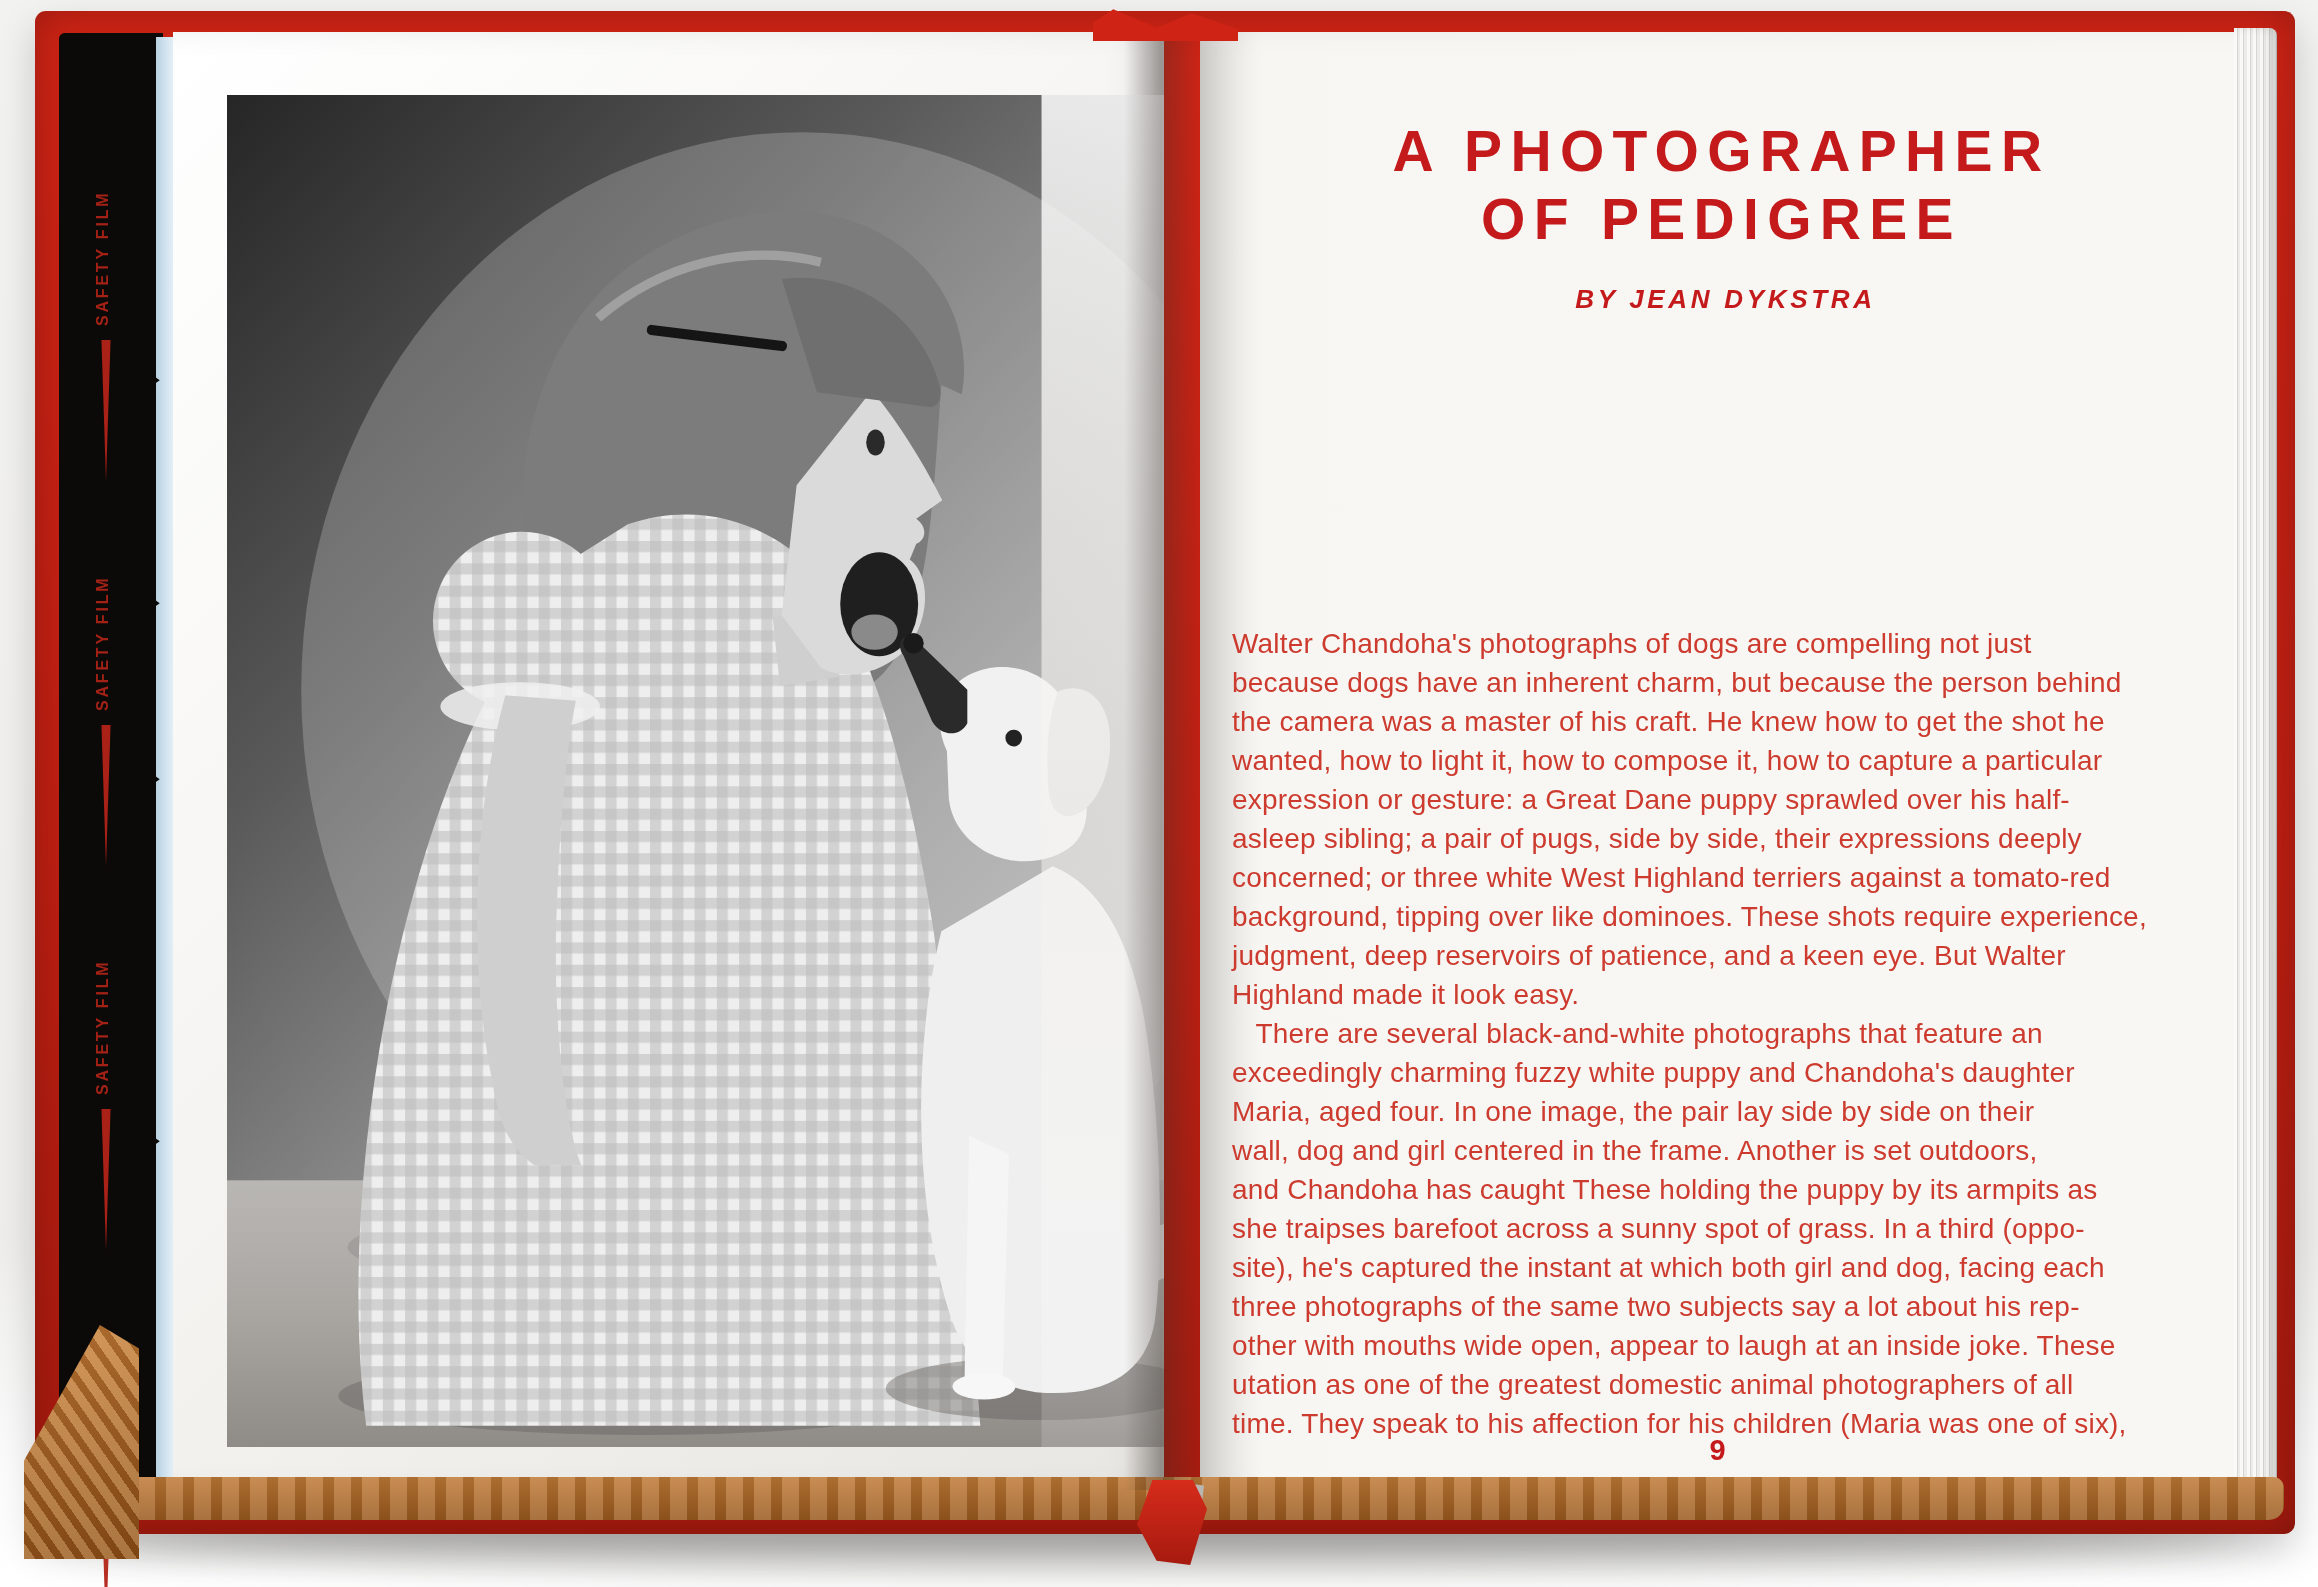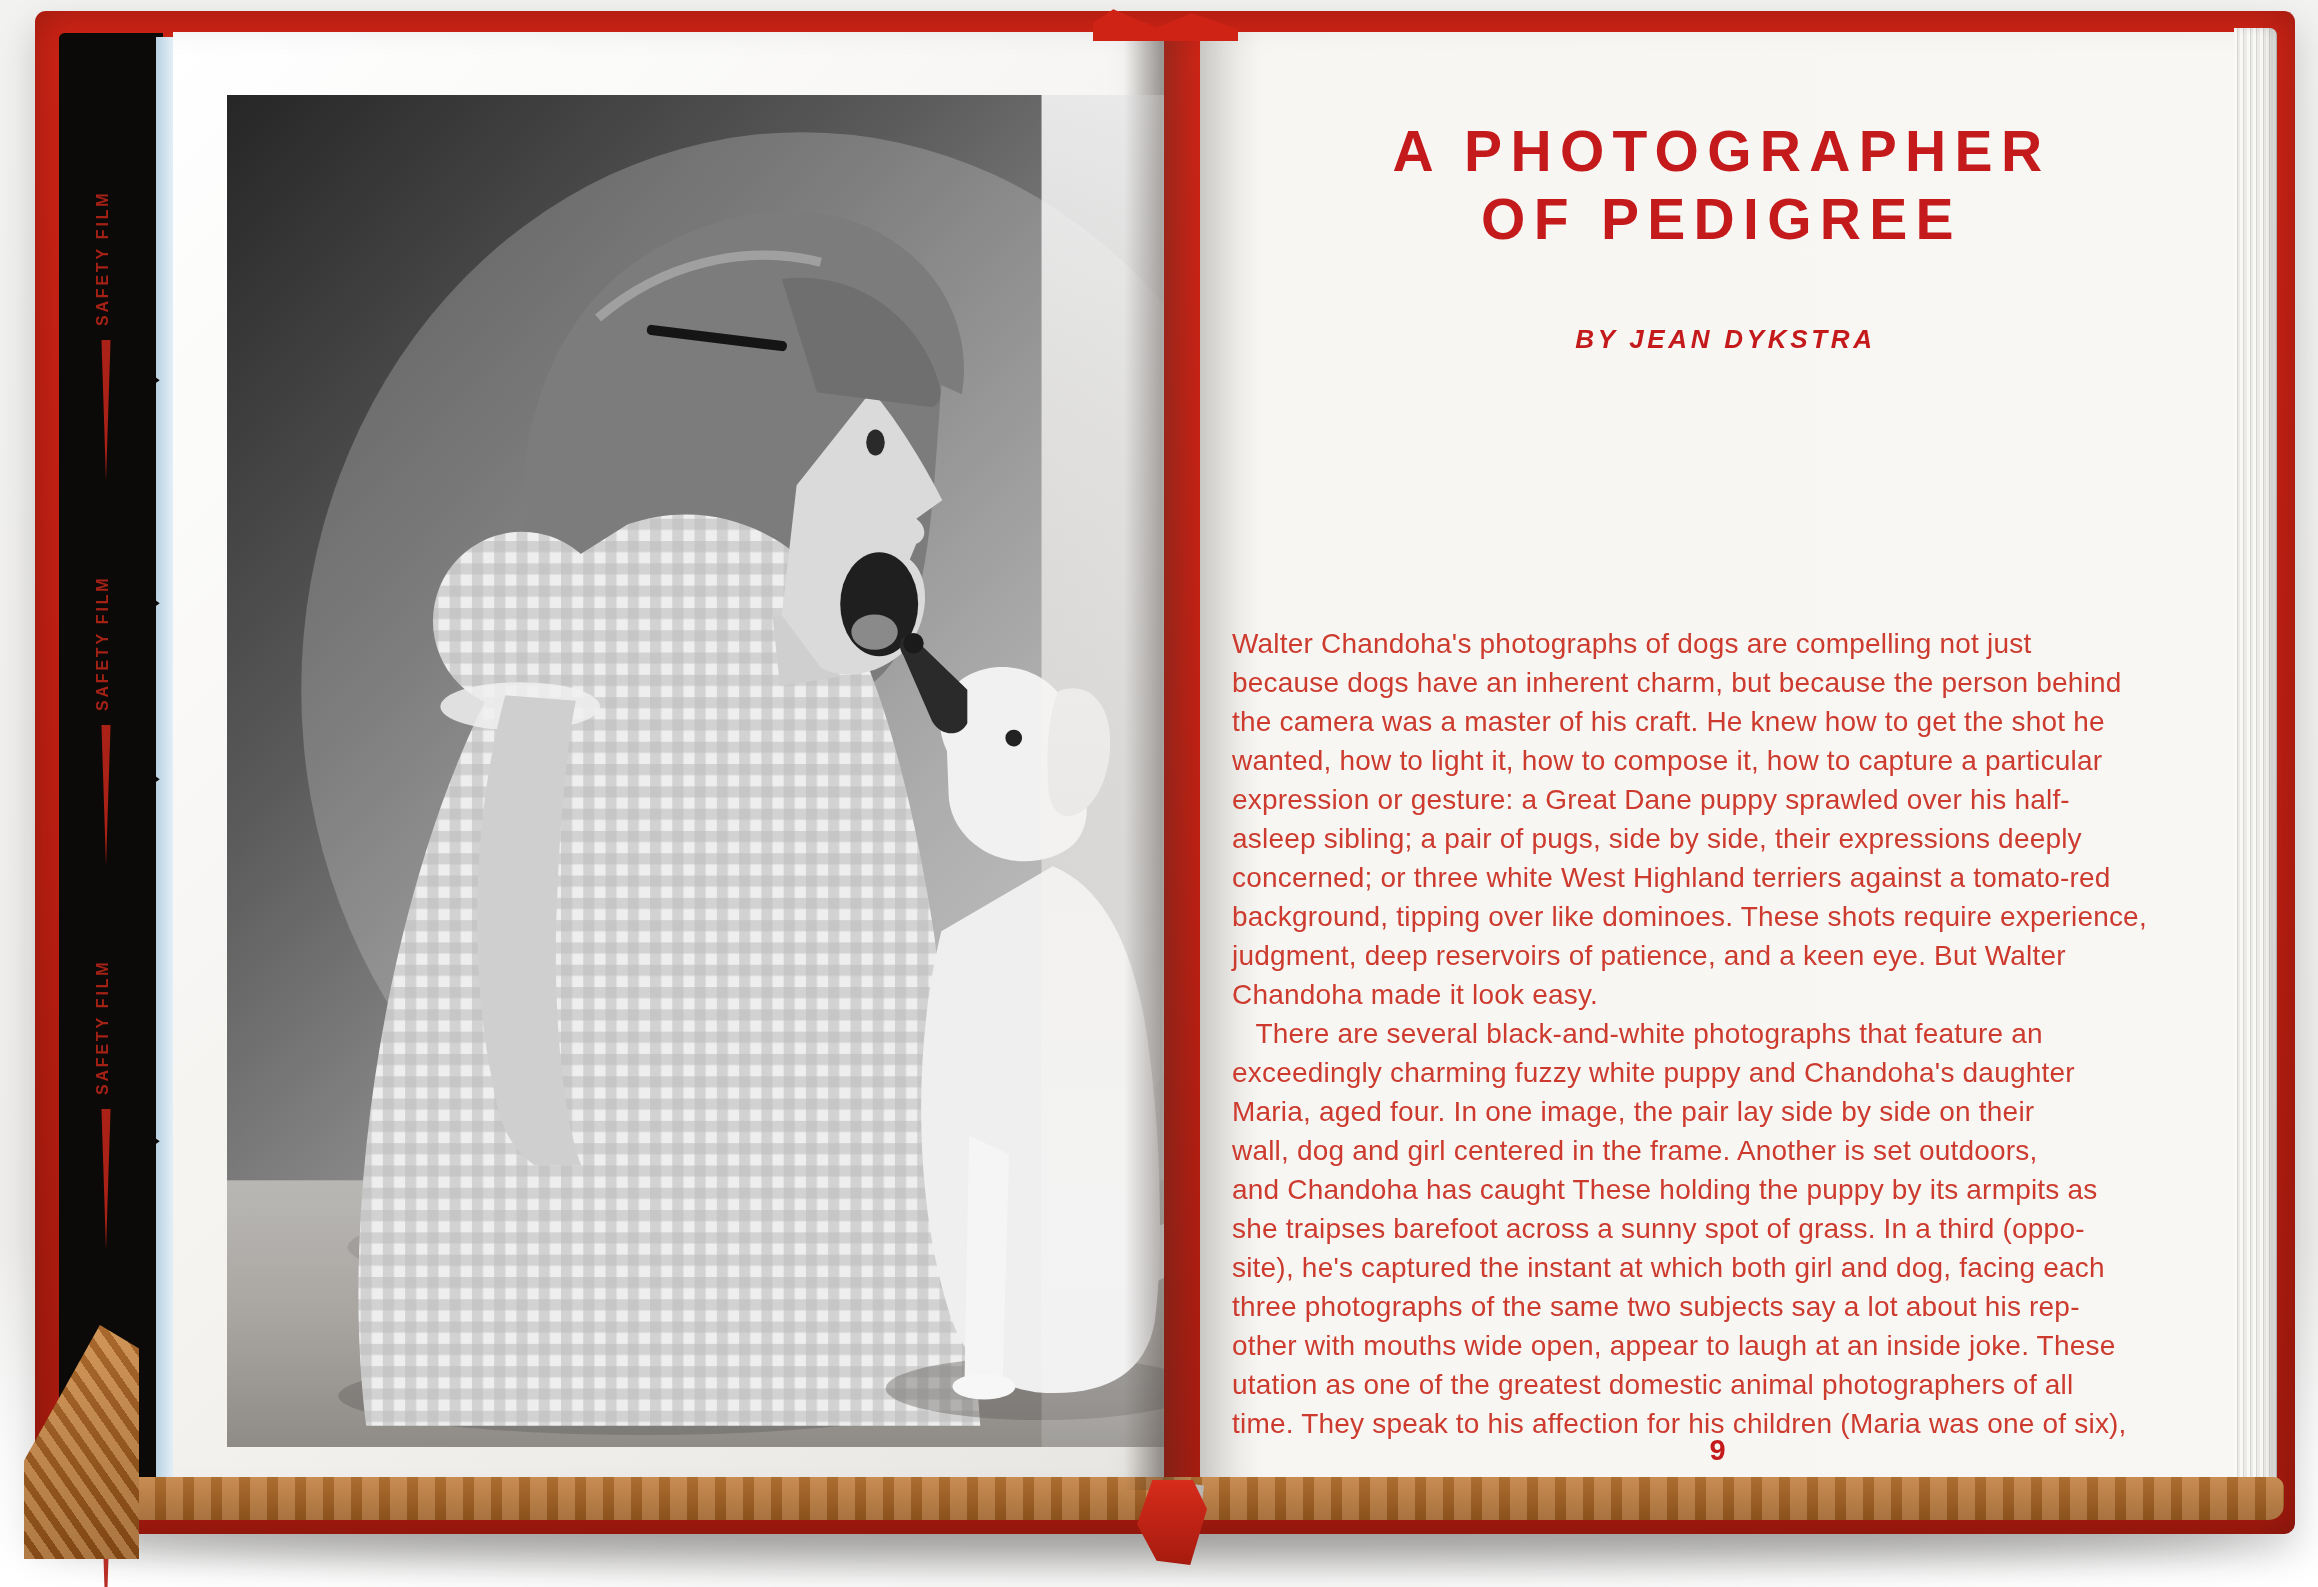--- a/index.html
+++ b/index.html
@@ -40,21 +40,21 @@
     pointer-events:none;z-index:5;}
   
   .right-page{left:1200px;top:32px;width:1035px;height:1462px;
     background:linear-gradient(90deg,#e9e7e3 0%,#f7f6f3 6%,#f8f7f4 100%);
     box-shadow:inset 39px 0 48px -28px rgba(0,0,0,.20);}
   .title{position:absolute;left:0;right:0;top:85px;text-align:center;
     font-size:57px;line-height:68px;font-weight:700;letter-spacing:8.3px;
     color:var(--title-red,#c41a1c);margin-left:8px;}
   .byline{position:absolute;left:16px;right:0;top:252px;text-align:center;
     font-size:26px;font-style:italic;font-weight:600;letter-spacing:3.7px;
-    color:var(--title-red,#c41a1c);margin-top:40px;}
+    color:var(--title-red,#c41a1c);}
   .body-text{position:absolute;left:32px;top:592px;width:980px;
     font-size:28px;line-height:39px;color:var(--body-red,#cd3a2e);letter-spacing:0.2px;}
   .body-line{white-space:pre;}
   .page-number{position:absolute;left:0;right:0;top:1402px;text-align:center;
     font-size:29px;font-weight:700;color:var(--title-red,#c41a1c);}
   
   .right-page-stack{left:2234px;top:28px;width:43px;height:1469px;border-radius:0 7.4px 7.4px 0;
     background:repeating-linear-gradient(to right,#f9f9f8 0 2.8px,#d7d5d1 2.8px 3.7px,#ecebe7 3.7px 6.5px);
     box-shadow:inset -9.3px 0 13px -5.6px rgba(0,0,0,.25);}
   
@@ -187,21 +187,21 @@
     <div class="body-text">
       <div class="body-line">Walter Chandoha's photographs of dogs are compelling not just</div>
       <div class="body-line">because dogs have an inherent charm, but because the person behind</div>
       <div class="body-line">the camera was a master of his craft. He knew how to get the shot he</div>
       <div class="body-line">wanted, how to light it, how to compose it, how to capture a particular</div>
       <div class="body-line">expression or gesture: a Great Dane puppy sprawled over his half-</div>
       <div class="body-line">asleep sibling; a pair of pugs, side by side, their expressions deeply</div>
       <div class="body-line">concerned; or three white West Highland terriers against a tomato-red</div>
       <div class="body-line">background, tipping over like dominoes. These shots require experience,</div>
       <div class="body-line">judgment, deep reservoirs of patience, and a keen eye. But Walter</div>
-      <div class="body-line">Chandoha made it look easy.</div>
+      <div class="body-line">Highland made it look easy.</div>
       <div class="body-line">   There are several black-and-white photographs that feature an</div>
       <div class="body-line">exceedingly charming fuzzy white puppy and Chandoha's daughter</div>
       <div class="body-line">Maria, aged four. In one image, the pair lay side by side on their</div>
       <div class="body-line">wall, dog and girl centered in the frame. Another is set outdoors,</div>
       <div class="body-line">and Chandoha has caught These holding the puppy by its armpits as</div>
       <div class="body-line">she traipses barefoot across a sunny spot of grass. In a third (oppo-</div>
       <div class="body-line">site), he's captured the instant at which both girl and dog, facing each</div>
       <div class="body-line">three photographs of the same two subjects say a lot about his rep-</div>
       <div class="body-line">other with mouths wide open, appear to laugh at an inside joke. These</div>
       <div class="body-line">utation as one of the greatest domestic animal photographers of all</div>

